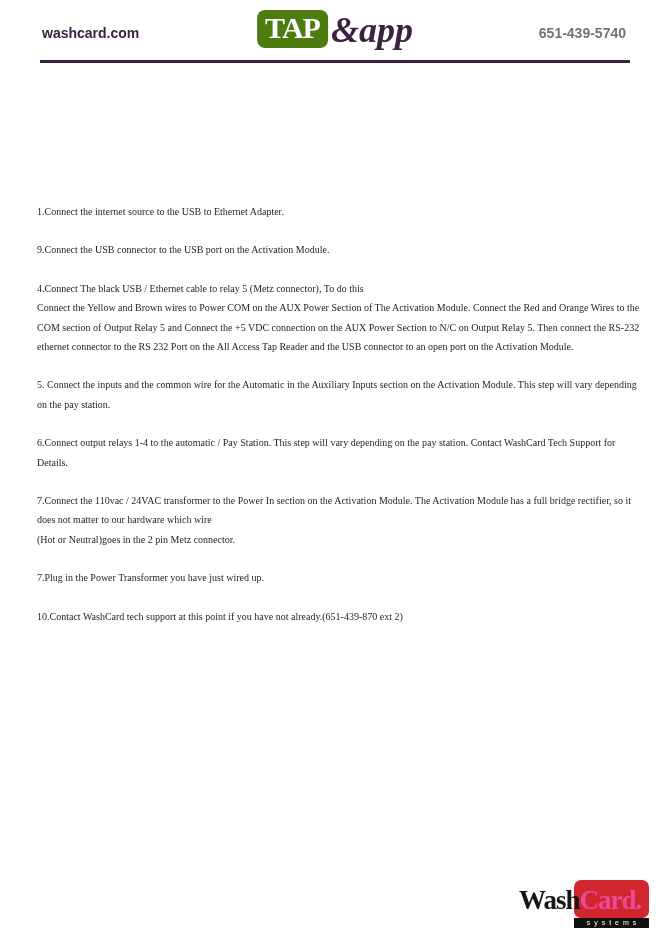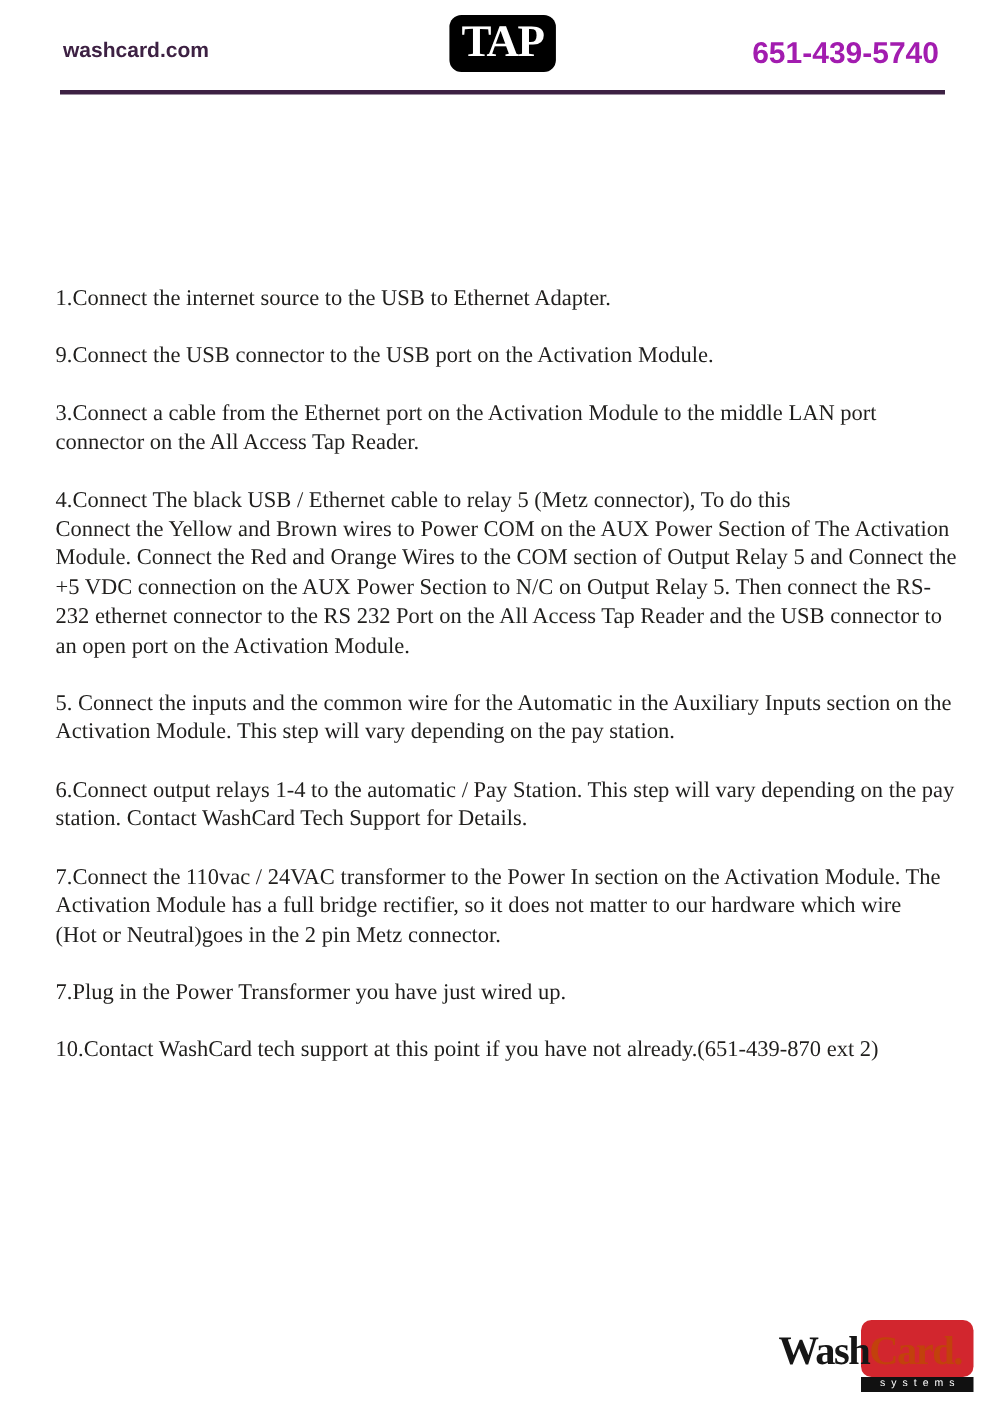--- a/index.html
+++ b/index.html
@@ -15,28 +15,28 @@
   
   .header{position:absolute;top:0;left:0;right:0;height:44px;}
   .site-url{
     position:absolute;left:42px;top:25px;
     font-family:"Liberation Sans", sans-serif;
     font-weight:700;font-size:14px;color:#3d2143;
   }
   .phone{
     position:absolute;right:44px;top:25px;
     font-family:"Liberation Sans", sans-serif;
-    font-weight:700;font-size:20px;color:#a21caf;
+    font-weight:700;font-size:14px;color:#737373;
   }
   .tapapp-logo{
     position:absolute;left:50%;top:10px;transform:translateX(-50%);
     display:flex;align-items:flex-start;
   }
   .tap-box{
-    background:#000000;border-radius:8px;
+    background:#4d7c0f;border-radius:8px;
     padding:3px 8px 5px 8px;
     display:inline-block;
   }
   .tap-text{
     color:#ffffff;font-family:"Liberation Serif", serif;
     font-weight:700;font-size:30px;line-height:30px;letter-spacing:-1px;
   }
   .amp-app{
     color:#3d2143;font-family:"Liberation Serif", serif;
     font-weight:700;font-style:italic;
@@ -54,74 +54,74 @@
     font-family:"Liberation Sans", sans-serif;
     font-weight:700;font-size:35px;letter-spacing:-0.5px;
     color:#101010;margin:0;
   }
 
   
   .steps{
     position:absolute;left:37px;right:29px;top:186px;
   }
   .step{
-    margin:4px 0 19px 0;
-    font-size:15px;line-height:19.4px;
+    margin:16px 0 19px 0;
+    font-size:10px;line-height:19.4px;
     color:#201f1d;
     white-space:pre-line;
   }
 
   
   .washcard-logo{
     position:absolute;right:21px;bottom:17px;
     width:130px;height:49px;
   }
   .wc-red-box{
     position:absolute;right:0;top:0;width:75px;height:38px;
     background:#d2262e;border-radius:7px;
   }
   .wc-wordmark{
     position:absolute;left:0;top:7px;white-space:nowrap;
     font-family:"Liberation Serif", serif;
     font-weight:700;font-size:27px;line-height:27px;letter-spacing:-1px;
   }
   .wc-wash{color:#161616;}
-  .wc-card{color:#c2410c;}
+  .wc-card{color:#ec4899;}
   .wc-systems{
     position:absolute;right:0;top:38px;width:75px;height:10px;
     background:#111111;color:#ffffff;
     font-family:"Liberation Sans", sans-serif;
     font-size:7px;line-height:10px;letter-spacing:4px;
     text-align:center;text-indent:4px;
   }
 </style>
 </head>
 <body>
 
 <div class="page">
 
   <div class="header">
     <span class="site-url">washcard.com</span>
 
     <div class="tapapp-logo">
       <span class="tap-box">
         <span class="tap-text">TAP</span>
       </span>
+      <span class="amp-app">&amp;app</span>
     </div>
 
     <span class="phone">651-439-5740</span>
   </div>
 
   <div class="rule"></div>
 
 
   <div class="steps">
     <p class="step">1.Connect the internet source to the USB to Ethernet Adapter.</p>
     <p class="step">9.Connect the USB connector to the USB port on the Activation Module.</p>
-    <p class="step">3.Connect a cable from the Ethernet port on the Activation Module to the middle LAN port connector on the All Access Tap Reader.</p>
     <p class="step">4.Connect The black USB / Ethernet cable to relay 5 (Metz connector), To do this
 Connect the Yellow and Brown wires to Power COM on the AUX Power Section of The Activation Module. Connect the Red and Orange Wires to the COM section of Output Relay 5 and Connect the +5 VDC connection on the AUX Power Section to N/C on Output Relay 5. Then connect the RS-232 ethernet connector to the RS 232 Port on the All Access Tap Reader and the USB connector to an open port on the Activation Module.</p>
     <p class="step">5. Connect the inputs and the common wire for the Automatic in the Auxiliary Inputs section on the Activation Module. This step will vary depending on the pay station.</p>
     <p class="step">6.Connect output relays 1-4 to the automatic / Pay Station. This step will vary depending on the pay station. Contact WashCard Tech Support for Details.</p>
     <p class="step">7.Connect the 110vac / 24VAC transformer to the Power In section on the Activation Module. The Activation Module has a full bridge rectifier, so it does not matter to our hardware which wire
 (Hot or Neutral)goes in the 2 pin Metz connector.</p>
     <p class="step">7.Plug in the Power Transformer you have just wired up.</p>
     <p class="step">10.Contact WashCard tech support at this point if you have not already.(651-439-870 ext 2)</p>
   </div>
 

